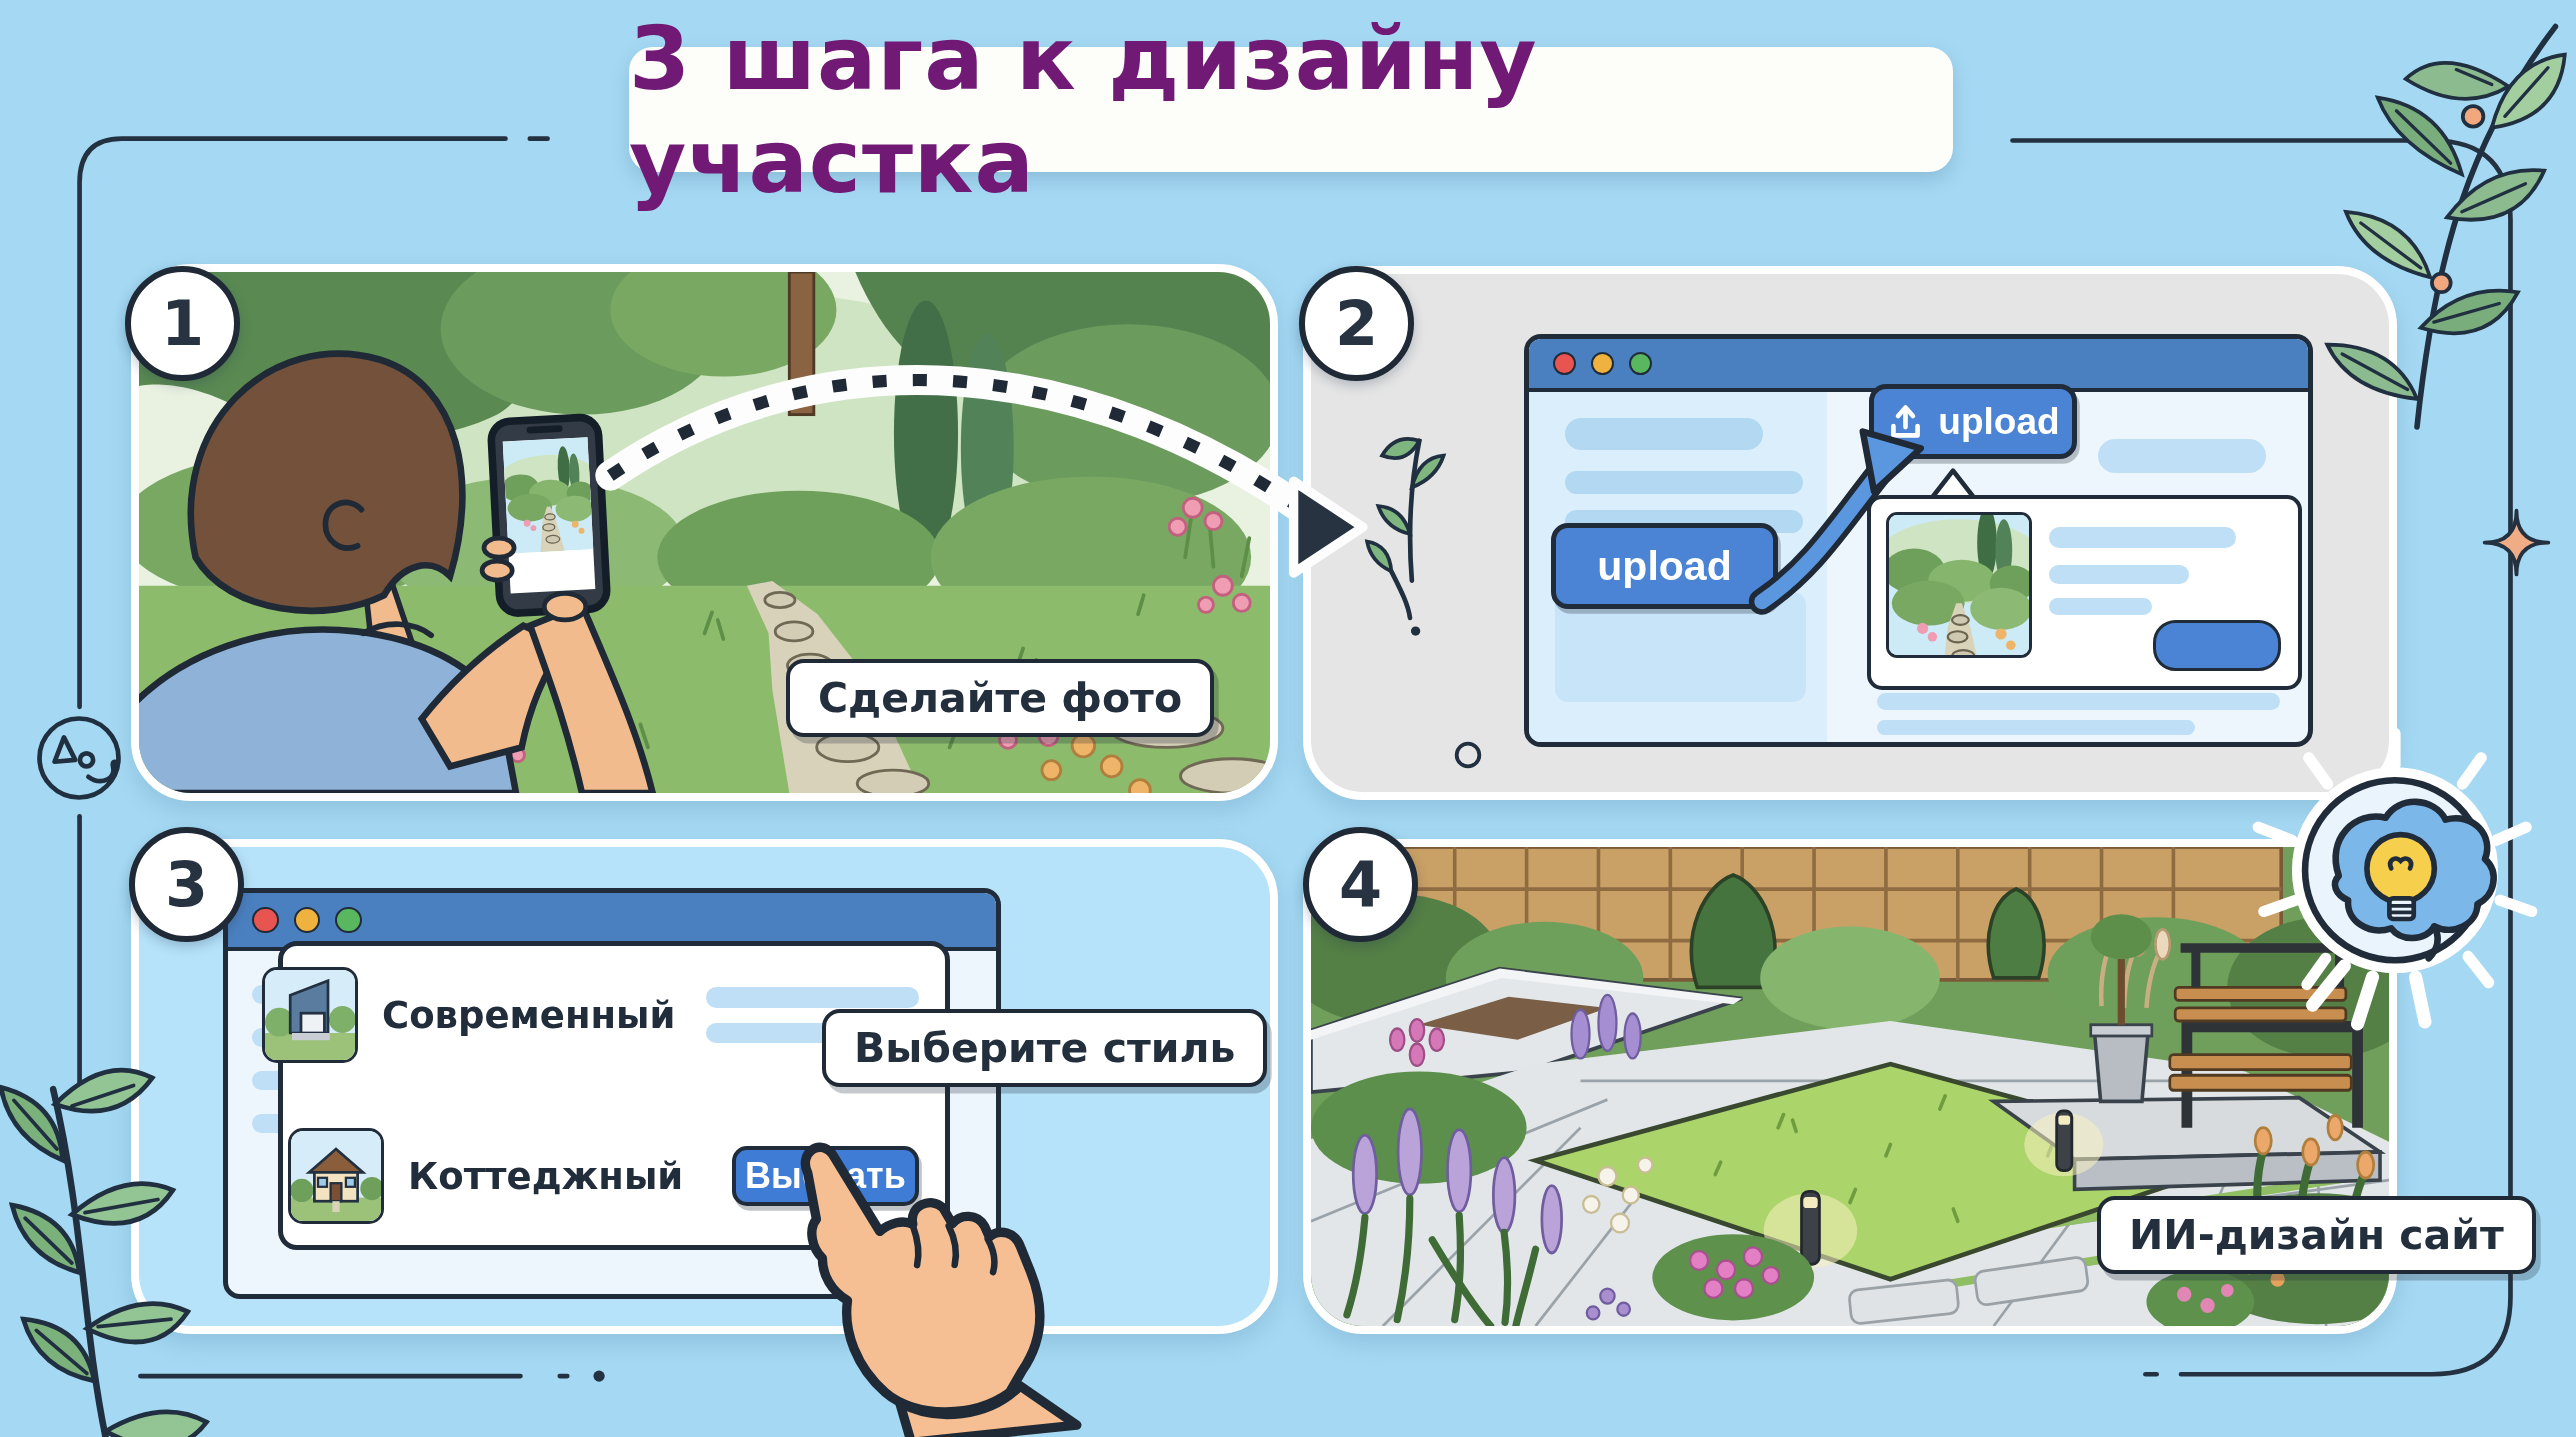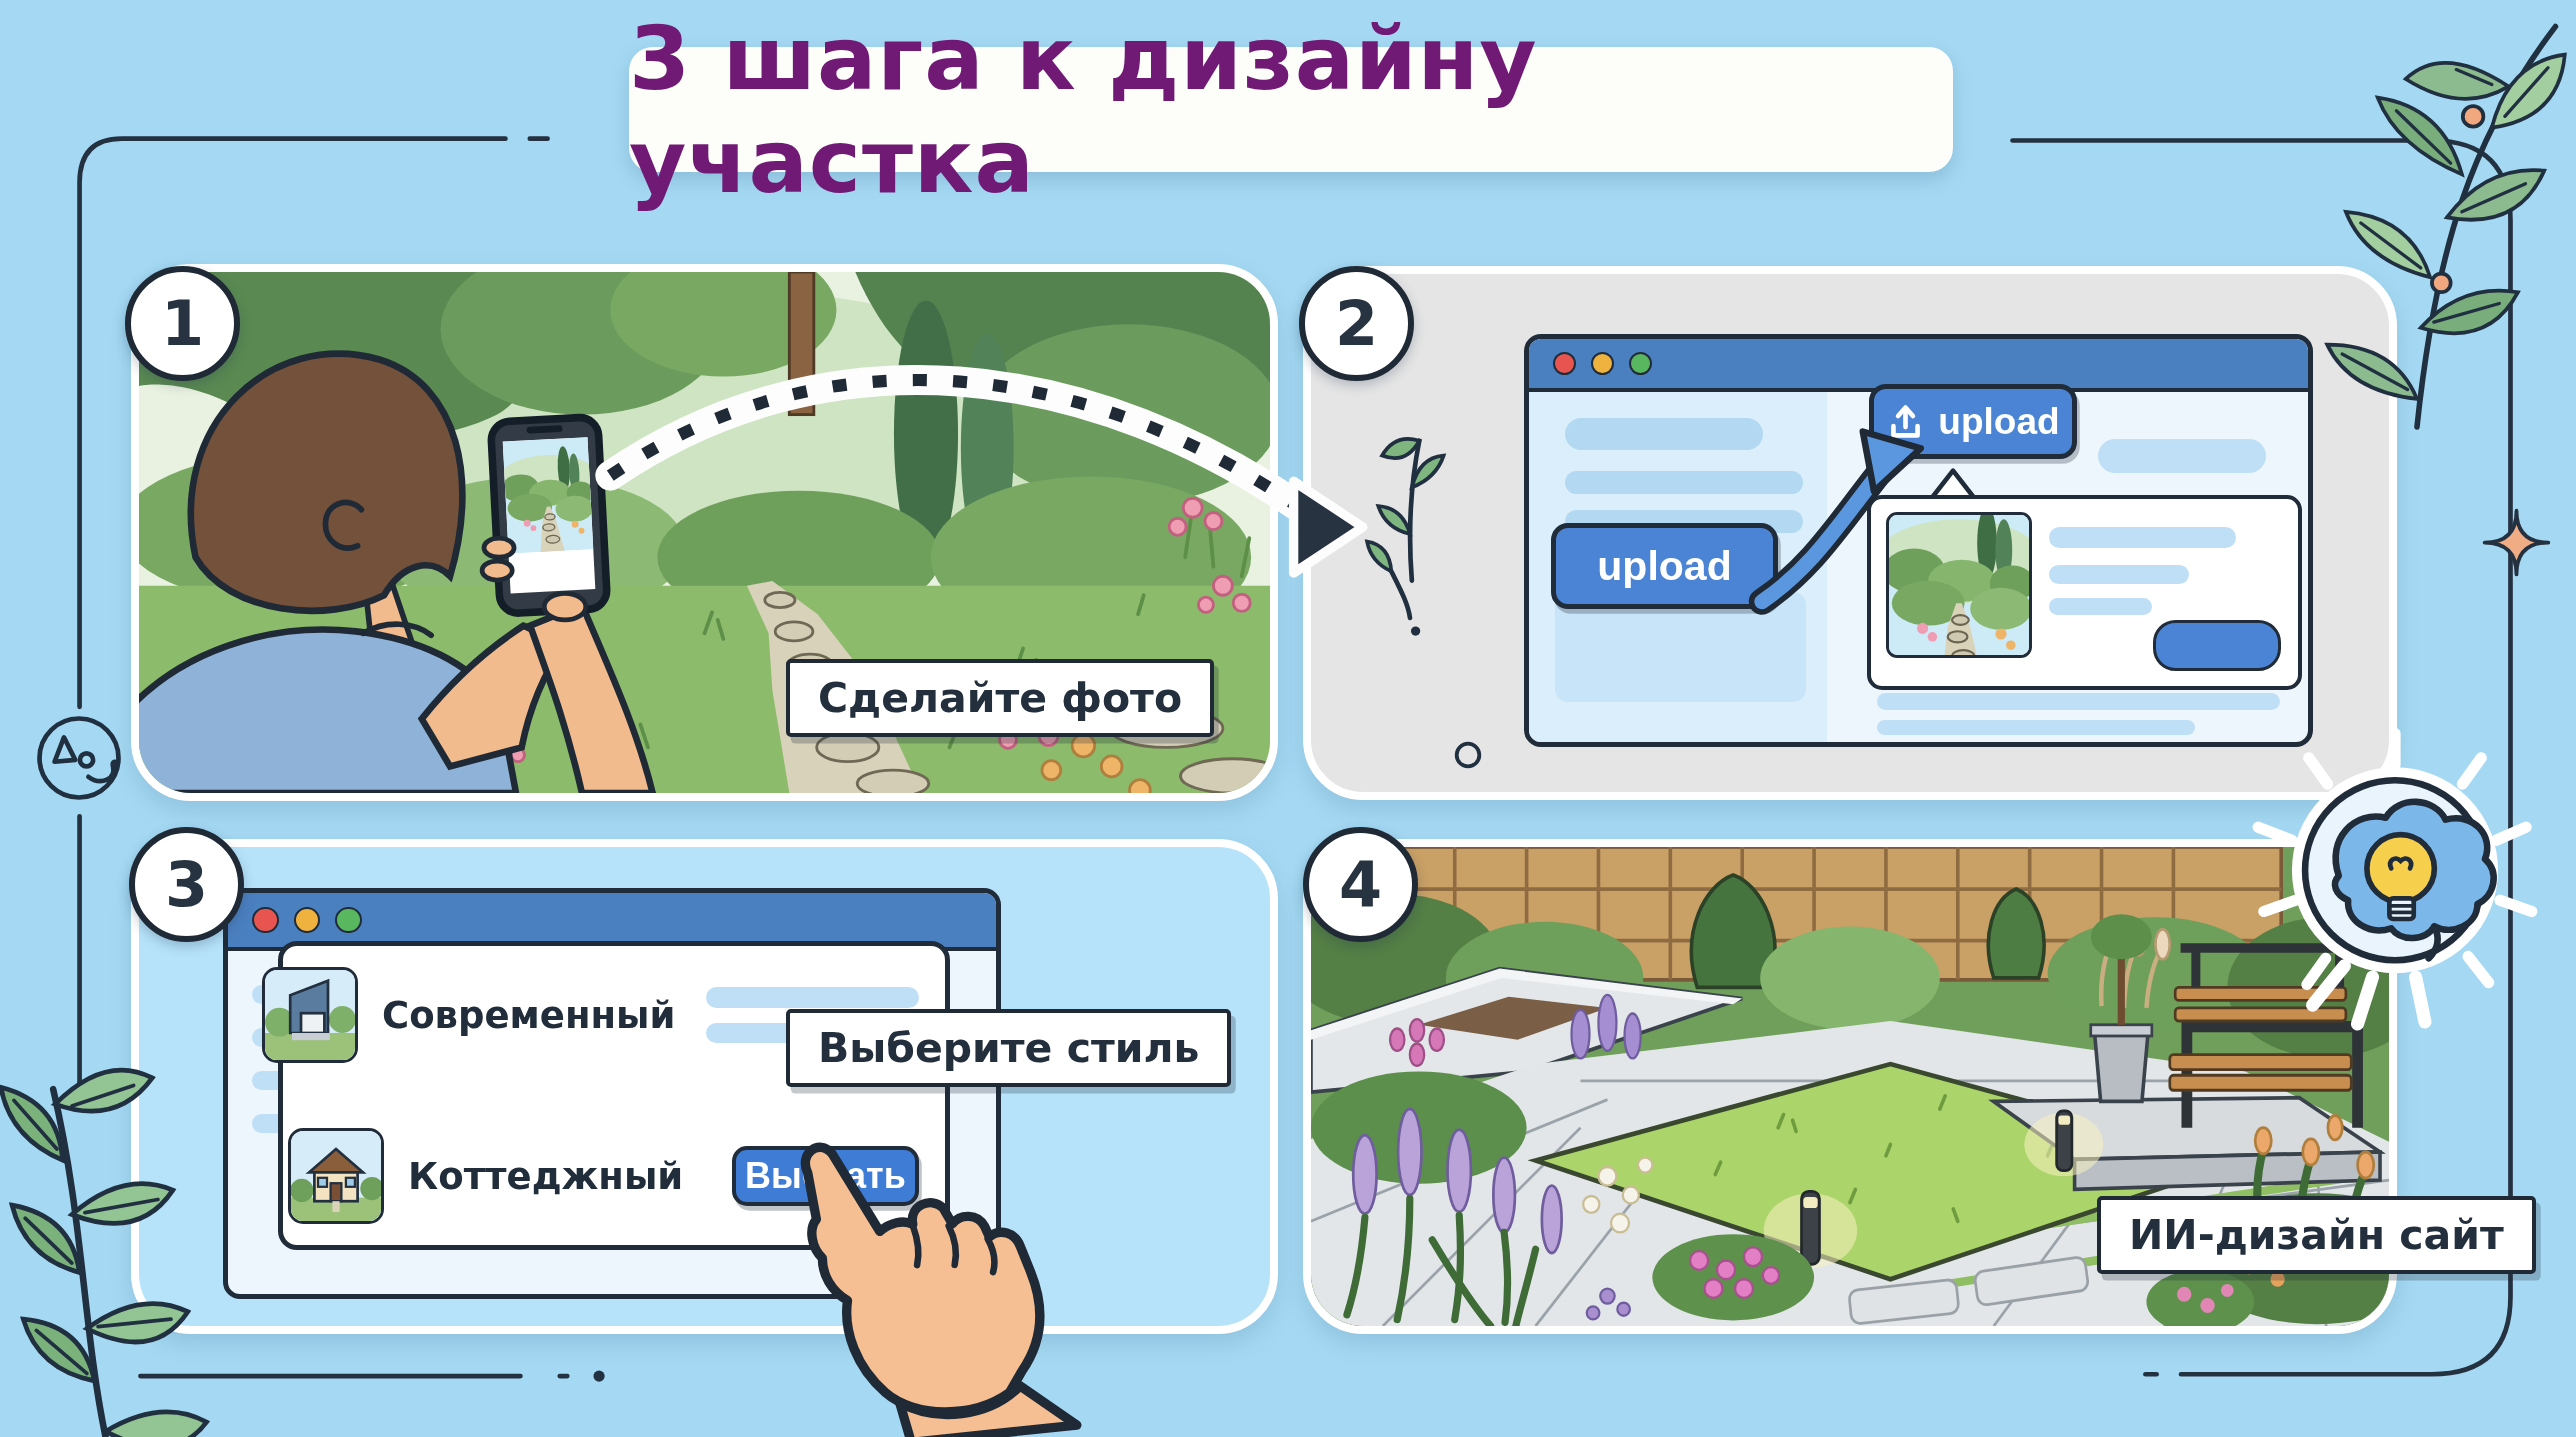--- a/index.html
+++ b/index.html
@@ -19,21 +19,21 @@
     box-shadow:0 9.4px 22.5px rgba(40,80,120,.16);}
   .panel1{left:131px;top:264px;width:1131px;height:521px;background:#cfe6c6;}
   .panel2{left:1303px;top:266px;width:1078px;height:518px;background:#e5e5e5;}
   .panel3{left:131px;top:839px;width:1131px;height:479px;background:#b6e3fa;}
   .panel4{left:1303px;top:839px;width:1078px;height:479px;background:#85b56e;}
 
   
   .badge{position:absolute;width:103px;height:103px;border:6.6px solid #1f2a36;border-radius:50%;
     background:#ffffff;color:#273340;font-size:62px;font-weight:700;display:flex;align-items:center;
     justify-content:center;z-index:8;box-shadow:0 4.7px 11.2px rgba(30,50,80,.25);}
-  .caption{position:absolute;background:#ffffff;border:4.7px solid #1f2a36;border-radius:5px;
+  .caption{position:absolute;background:#ffffff;border:4.7px solid #1f2a36;border-radius:18px;
     padding:11.2px 28px;font-size:41px;font-weight:700;color:#232f3c;z-index:8;white-space:nowrap;
     box-shadow:4.7px 6.6px 0 rgba(32,44,58,.26);}
 
   
   .browser{position:absolute;background:#eef6fd;border:5.6px solid #202c39;border-radius:17px;overflow:hidden;}
   .titlebar{background:#4b80c0;border-bottom:4.7px solid #202c39;display:flex;align-items:center;gap:15px;padding:0 24px;}
   .tb2{height:49px;} .tb3{height:54px;}
   .dot{border-radius:50%;border:2.8px solid #202c39;}
   .dot2{width:19px;height:19px;} .dot3{width:22.5px;height:22.5px;}
   .dot-red{background:#e85550;} .dot-yellow{background:#f0b23e;} .dot-green{background:#59b75f;}
@@ -557,21 +557,21 @@
       <span>2</span>
     </div>
   <div class="badge" style="left:129px;top:827px">
       <span>3</span>
     </div>
   <div class="badge" style="left:1303px;top:827px">
       <span>4</span>
     </div>
 
   <div class="caption" style="left:786px;top:659px">Сделайте фото</div>
-  <div class="caption" style="left:786px;top:1009px">Выберите стиль</div>
+  <div class="caption" style="left:822px;top:1009px">Выберите стиль</div>
   <div class="caption" style="left:2097px;top:1196px">ИИ-дизайн сайт</div>
 
   <div class="title-card">
     <span>3 шага к дизайну участка</span>
   </div>
 
   <svg class="abs" style="left:730px;top:1123px;z-index:9" width="374" height="318" viewBox="0 0 400 340">
     <g transform="rotate(-6 200 170)">
       <path d="M 96 42 C 88 20 112 6 124 24 L 166 112
                C 178 104 192 102 202 108 C 200 88 224 80 236 94 L 244 112

